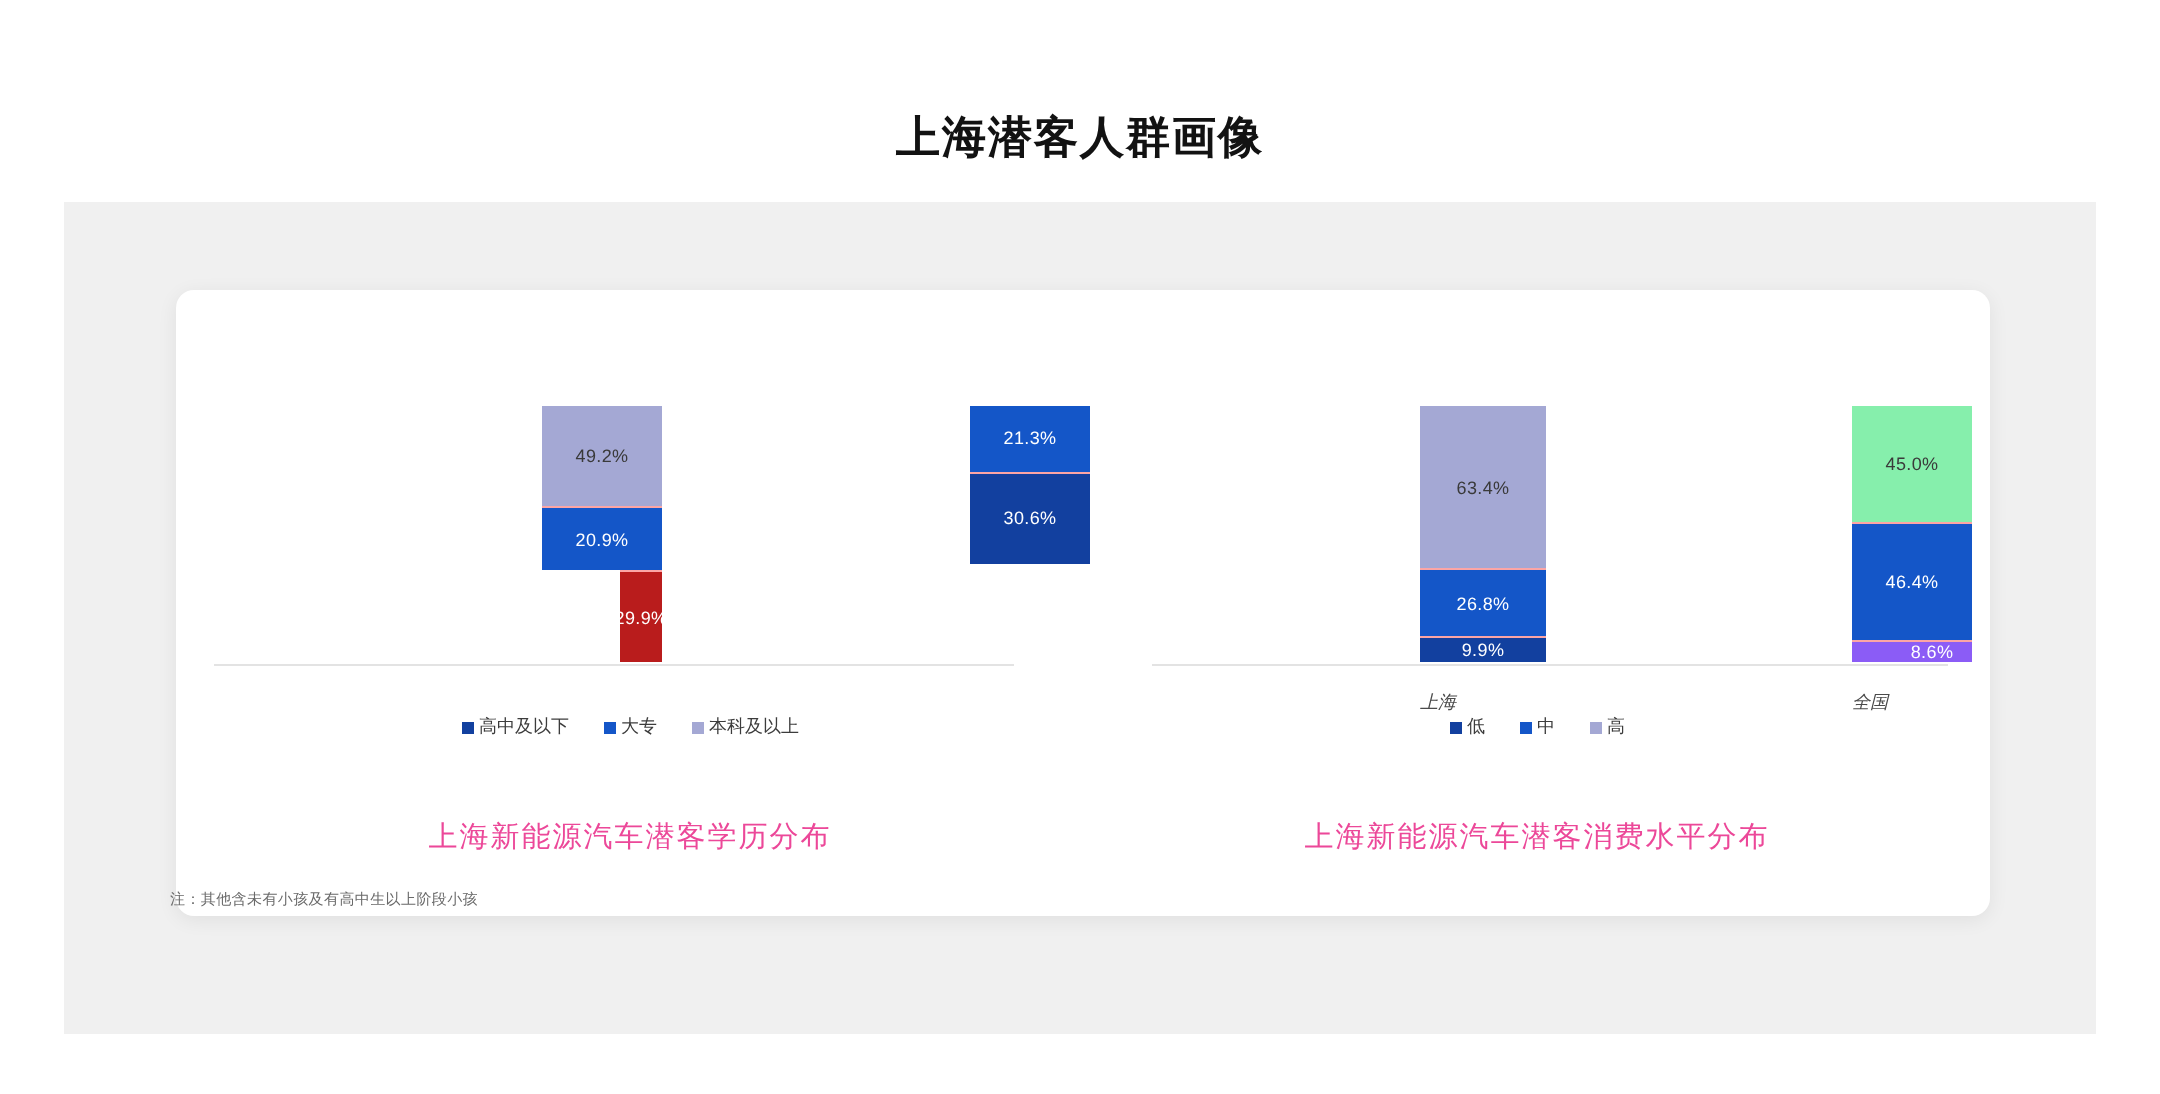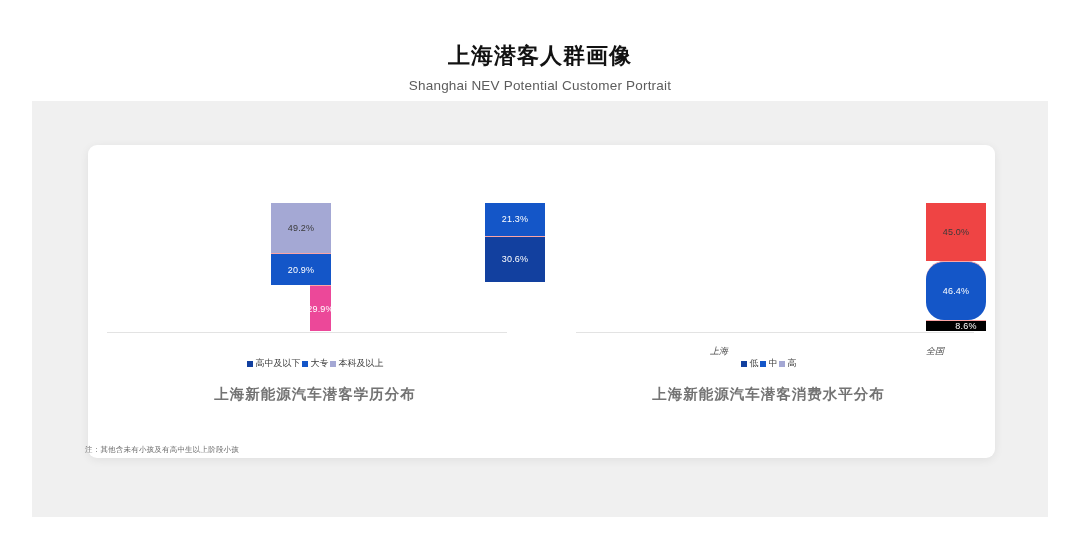--- a/index.html
+++ b/index.html
@@ -11,21 +11,21 @@
     height: 547px;
     background: #ffffff;
     font-family: "Liberation Sans", "DejaVu Sans", sans-serif;
     overflow: hidden;
     position: relative;
   }
 
   
   .header {
     position: absolute;
-    top: 0; left: 0;
+    top: 13px; left: 0;
     width: 1080px;
     padding-top: 42px;
     text-align: center;
   }
   .main-title {
     font-size: 22px;
     font-weight: bold;
     color: #121212;
     letter-spacing: 1px;
     line-height: 28px;
@@ -121,84 +121,82 @@
   }
 
   
   .legend {
     position: absolute;
     top: 212px;
     width: 100%;
     display: flex;
     justify-content: center;
     align-items: center;
-    gap: 1px;
+    gap: 17px;
   }
   .legend-item {
     display: flex;
     align-items: center;
     gap: 3px;
   }
   .legend-swatch {
     width: 6px;
     height: 6px;
     display: inline-block;
   }
   .legend-text {
     font-size: 9px;
     color: #3c3c3c;
     white-space: nowrap;
   }
 
   
   .caption {
     position: absolute;
-    top: 240px;
+    top: 264px;
     width: 100%;
     text-align: center;
     font-size: 14.5px;
-    color: #737373;
+    color: #ec4899;
     letter-spacing: 1px;
-    font-weight: bold;
   }
 
   
   .footnote {
     position: absolute;
     left: 53px;   
     top: 344px;   
     font-size: 7.5px;
     color: #6a6a6a;
     letter-spacing: 0.2px;
     white-space: nowrap;
   }
 </style>
 </head>
 <body>
 
 <div class="header">
   <div class="main-title">上海潜客人群画像</div>
-  <div class="sub-title">Shanghai NEV Potential Customer Portrait</div>
 </div>
 
 <div class="gray-panel">
   <div class="white-card">
 
     <div class="chart-block chart-left">
       <div class="plot">
         <div class="axis-line"></div>
 
         <div class="stack" style="left:183px; width:60px;border-radius:30px;">
           <div class="seg" style="background:#a4a8d4; height:39.4%;">
             <span class="seg-label dark">49.2%</span>
           </div>
           <div class="seg" style="background:#1456c8; height:25.0%;">
             <span class="seg-label light">20.9%</span>
           </div>
-          <div class="seg" style="background:#ec4899; height:35.6%;margin-left:39px;">
+          <div class="seg" style="background:#b91c1c; height:35.6%;margin-left:39px;">
             <span class="seg-label light">29.9%</span>
           </div>
         </div>
 
         <div class="stack" style="left:397px; width:60px;">
           <div class="seg" style="background:#1456c8; height:25.4%;">
             <span class="seg-label light">21.3%</span>
           </div>
           <div class="seg" style="background:#12409f; height:36.0%;">
             <span class="seg-label light">30.6%</span>
@@ -221,30 +219,41 @@
         </div>
       </div>
 
       <div class="caption">上海新能源汽车潜客学历分布</div>
     </div>
 
     <div class="chart-block chart-right">
       <div class="plot">
         <div class="axis-line"></div>
 
+        <div class="stack" style="left:168px; width:63px;">
+          <div class="seg" style="background:#a4a8d4; height:63.4%;">
+            <span class="seg-label dark">63.4%</span>
+          </div>
+          <div class="seg" style="background:#1456c8; height:26.8%;">
+            <span class="seg-label light">26.8%</span>
+          </div>
+          <div class="seg" style="background:#12409f; height:9.8%;">
+            <span class="seg-label light">9.9%</span>
+          </div>
+        </div>
         <div class="cat-label" style="left:168px; width:63px;">上海</div>
 
         <div class="stack" style="left:384px; width:60px;">
-          <div class="seg" style="background:#ef4444; height:45.0%;">
+          <div class="seg" style="background:#86efac; height:45.0%;">
             <span class="seg-label dark">45.0%</span>
           </div>
-          <div class="seg" style="background:#1456c8; height:46.4%;border-radius:18px;">
+          <div class="seg" style="background:#1456c8; height:46.4%;">
             <span class="seg-label light">46.4%</span>
           </div>
-          <div class="seg" style="background:#000000; height:8.6%;padding-left:20px;">
+          <div class="seg" style="background:#8b5cf6; height:8.6%;padding-left:20px;">
             <span class="seg-label light">8.6%</span>
           </div>
         </div>
         <div class="cat-label" style="left:384px; width:60px;">全国</div>
       </div>
 
       <div class="legend">
         <div class="legend-item">
           <span class="legend-swatch" style="background:#12409f;"></span>
           <span class="legend-text">低</span>

